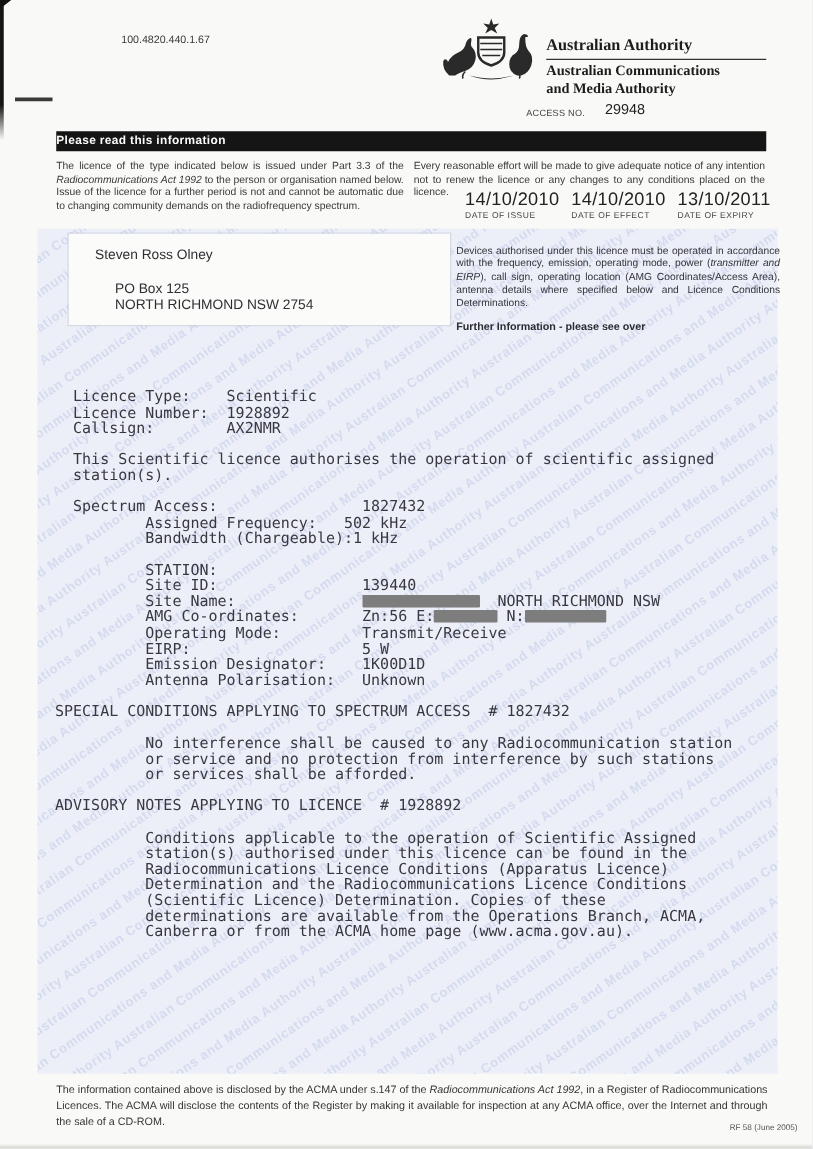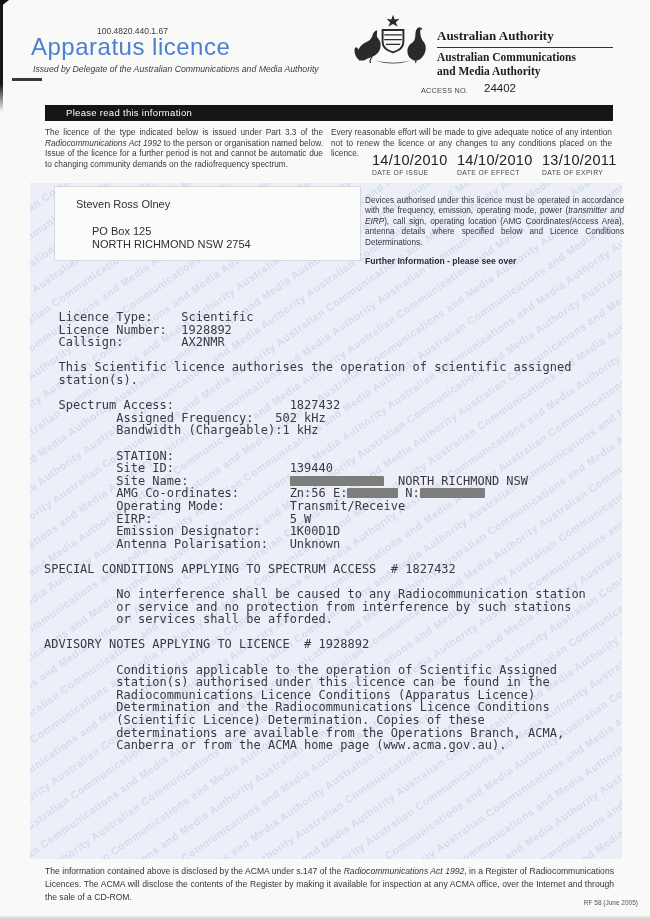--- a/index.html
+++ b/index.html
@@ -30,22 +30,22 @@
   .gov-divider { position:absolute; left:437px; top:47px; width:176px; height:1px; background:#333; }
   .gov-line2 { position:absolute; left:437px; top:51px; font-family:"Liberation Serif", serif;
     font-weight:bold; font-size:11.5px; color:#1d1d1d; }
   .gov-line3 { position:absolute; left:437px; top:65px; font-family:"Liberation Serif", serif;
     font-weight:bold; font-size:11.5px; color:#1d1d1d; }
   .client-label { position:absolute; left:421px; top:86px; font-size:7.3px; color:#454545; letter-spacing:.2px; }
   .client-no { position:absolute; left:484px; top:82px; font-size:11.5px; color:#222; }
 
   
   .notice-bar { position:absolute; left:45px; top:105px; width:568px; height:16px; background:#151515; }
-  .notice-bar span { display:block; padding-left:21px; line-height:16px; font-size:9.5px;
-    font-weight:normal; color:#fcfcfc; letter-spacing:.3px; }
+  .notice-bar span { display:block; padding-left:0; line-height:16px; font-size:9.5px;
+    font-weight:bold; color:#fcfcfc; letter-spacing:.3px; }
 
   .para { position:absolute; font-size:8.3px; line-height:10.6px; text-align:justify; color:#3a3a3a; }
   .para-left { left:45px; top:127px; width:278px; }
   .para-right { left:331px; top:127px; width:281px; }
 
   .date-cell { position:absolute; width:92px; text-align:left; }
   .date-cell .val { font-size:14.5px; color:#222; letter-spacing:.3px; }
   .date-cell .lab { font-size:6.8px; color:#444; letter-spacing:.4px; margin-top:1px; }
   .date-issue { left:372px; top:152px; }
   .date-effect { left:457px; top:152px; }
@@ -142,22 +142,20 @@
         <div class="wm-line" style="margin-left: -37px;">Australian Communications and Media Authority  Australian Communications and Media Authority  Australian Communications and Media Authority  Australian Communications and Media Authority  Australian Communications and Media Authority  Australian Communications and Media Authority  Australian Communications and Media Authority  Australian Communications and Media Authority  Australian Communications and Media Authority  Australian Communications and Media Authority  </div>
         <div class="wm-line" style="margin-left: -90px;">Australian Communications and Media Authority  Australian Communications and Media Authority  Australian Communications and Media Authority  Australian Communications and Media Authority  Australian Communications and Media Authority  Australian Communications and Media Authority  Australian Communications and Media Authority  Australian Communications and Media Authority  Australian Communications and Media Authority  Australian Communications and Media Authority  </div>
         <div class="wm-line" style="margin-left: -143px;">Australian Communications and Media Authority  Australian Communications and Media Authority  Australian Communications and Media Authority  Australian Communications and Media Authority  Australian Communications and Media Authority  Australian Communications and Media Authority  Australian Communications and Media Authority  Australian Communications and Media Authority  Australian Communications and Media Authority  Australian Communications and Media Authority  </div>
         <div class="wm-line" style="margin-left: -36px;">Australian Communications and Media Authority  Australian Communications and Media Authority  Australian Communications and Media Authority  Australian Communications and Media Authority  Australian Communications and Media Authority  Australian Communications and Media Authority  Australian Communications and Media Authority  Australian Communications and Media Authority  Australian Communications and Media Authority  Australian Communications and Media Authority  </div>
         <div class="wm-line" style="margin-left: -89px;">Australian Communications and Media Authority  Australian Communications and Media Authority  Australian Communications and Media Authority  Australian Communications and Media Authority  Australian Communications and Media Authority  Australian Communications and Media Authority  Australian Communications and Media Authority  Australian Communications and Media Authority  Australian Communications and Media Authority  Australian Communications and Media Authority  </div>
         <div class="wm-line" style="margin-left: -142px;">Australian Communications and Media Authority  Australian Communications and Media Authority  Australian Communications and Media Authority  Australian Communications and Media Authority  Australian Communications and Media Authority  Australian Communications and Media Authority  Australian Communications and Media Authority  Australian Communications and Media Authority  Australian Communications and Media Authority  Australian Communications and Media Authority  </div>
       </div>
   </div>
 
   <div class="doc-number">100.4820.440.1.67</div>
-  <div class="title">Apparatus licence</div>
-  <div class="subtitle">Issued by Delegate of the Australian Communications and Media Authority</div>
   <div class="dash-line"></div>
 
   <svg class="coat" viewBox="0 0 100 70" aria-hidden="true">
     <g fill="#2a2a2a" stroke="none">
 
       <path d="M50,1 L52,7 L58,6 L53.5,10.5 L56,16 L50,12.5 L44,16 L46.5,10.5 L42,6 L48,7 Z"></path>
 
       <path d="M37,20 h26 v15 q0,9 -13,13 q-13,-4 -13,-13 Z" fill="none" stroke="#2a2a2a" stroke-width="2.4"></path>
       <path d="M39,26 h22 M39,32 h22 M41,38 h18" stroke="#2a2a2a" stroke-width="1.6" fill="none"></path>
 
@@ -171,21 +169,21 @@
       <path d="M24,54 q-4,4 -2,7 M76,54 q4,4 2,7" stroke="#2a2a2a" stroke-width="1.5" fill="none"></path>
     </g>
   </svg>
 
   <div class="gov-line1">Australian Authority</div>
   <div class="gov-divider"></div>
   <div class="gov-line2">Australian Communications</div>
   <div class="gov-line3">and Media Authority</div>
 
   <div class="client-label">ACCESS NO.</div>
-  <div class="client-no">24402</div>
+  <div class="client-no">29948</div>
 
   <div class="notice-bar">
     <span>Please read this information</span>
   </div>
 
   <div class="para para-left"><span>The licence of the type indicated below is issued under Part 3.3 of the </span><i>Radiocommunications Act 1992</i><span> to the person or organisation named below. </span><b>Issue of the licence for a further period is not and cannot be automatic</b><span> due to changing community demands on the radiofrequency spectrum.</span></div>
   <div class="para para-right"><span>Every reasonable effort will be made to give adequate notice of any intention not to renew the licence or any changes to any conditions placed on the licence.</span></div>
 
   <div class="date-cell date-issue">
     <div class="val">14/10/2010</div>

